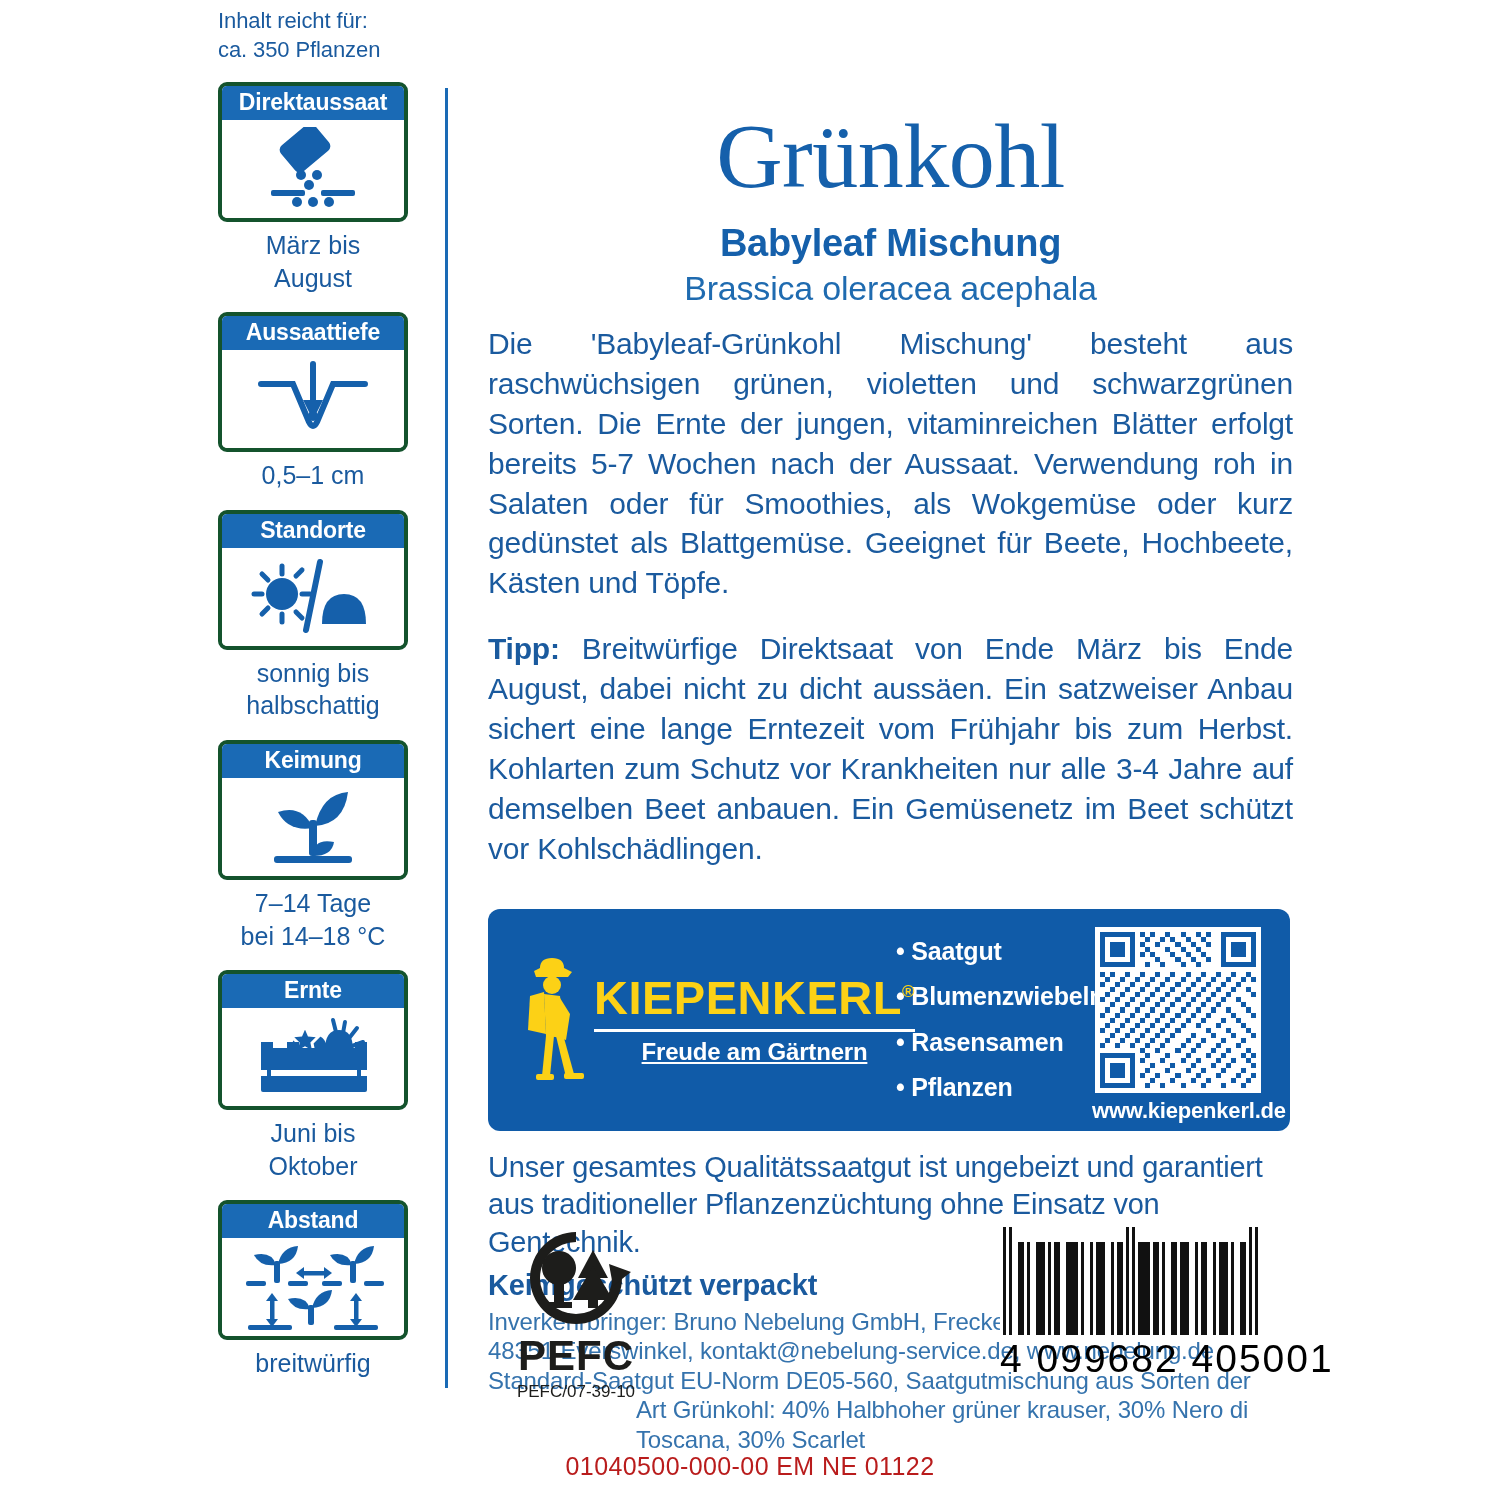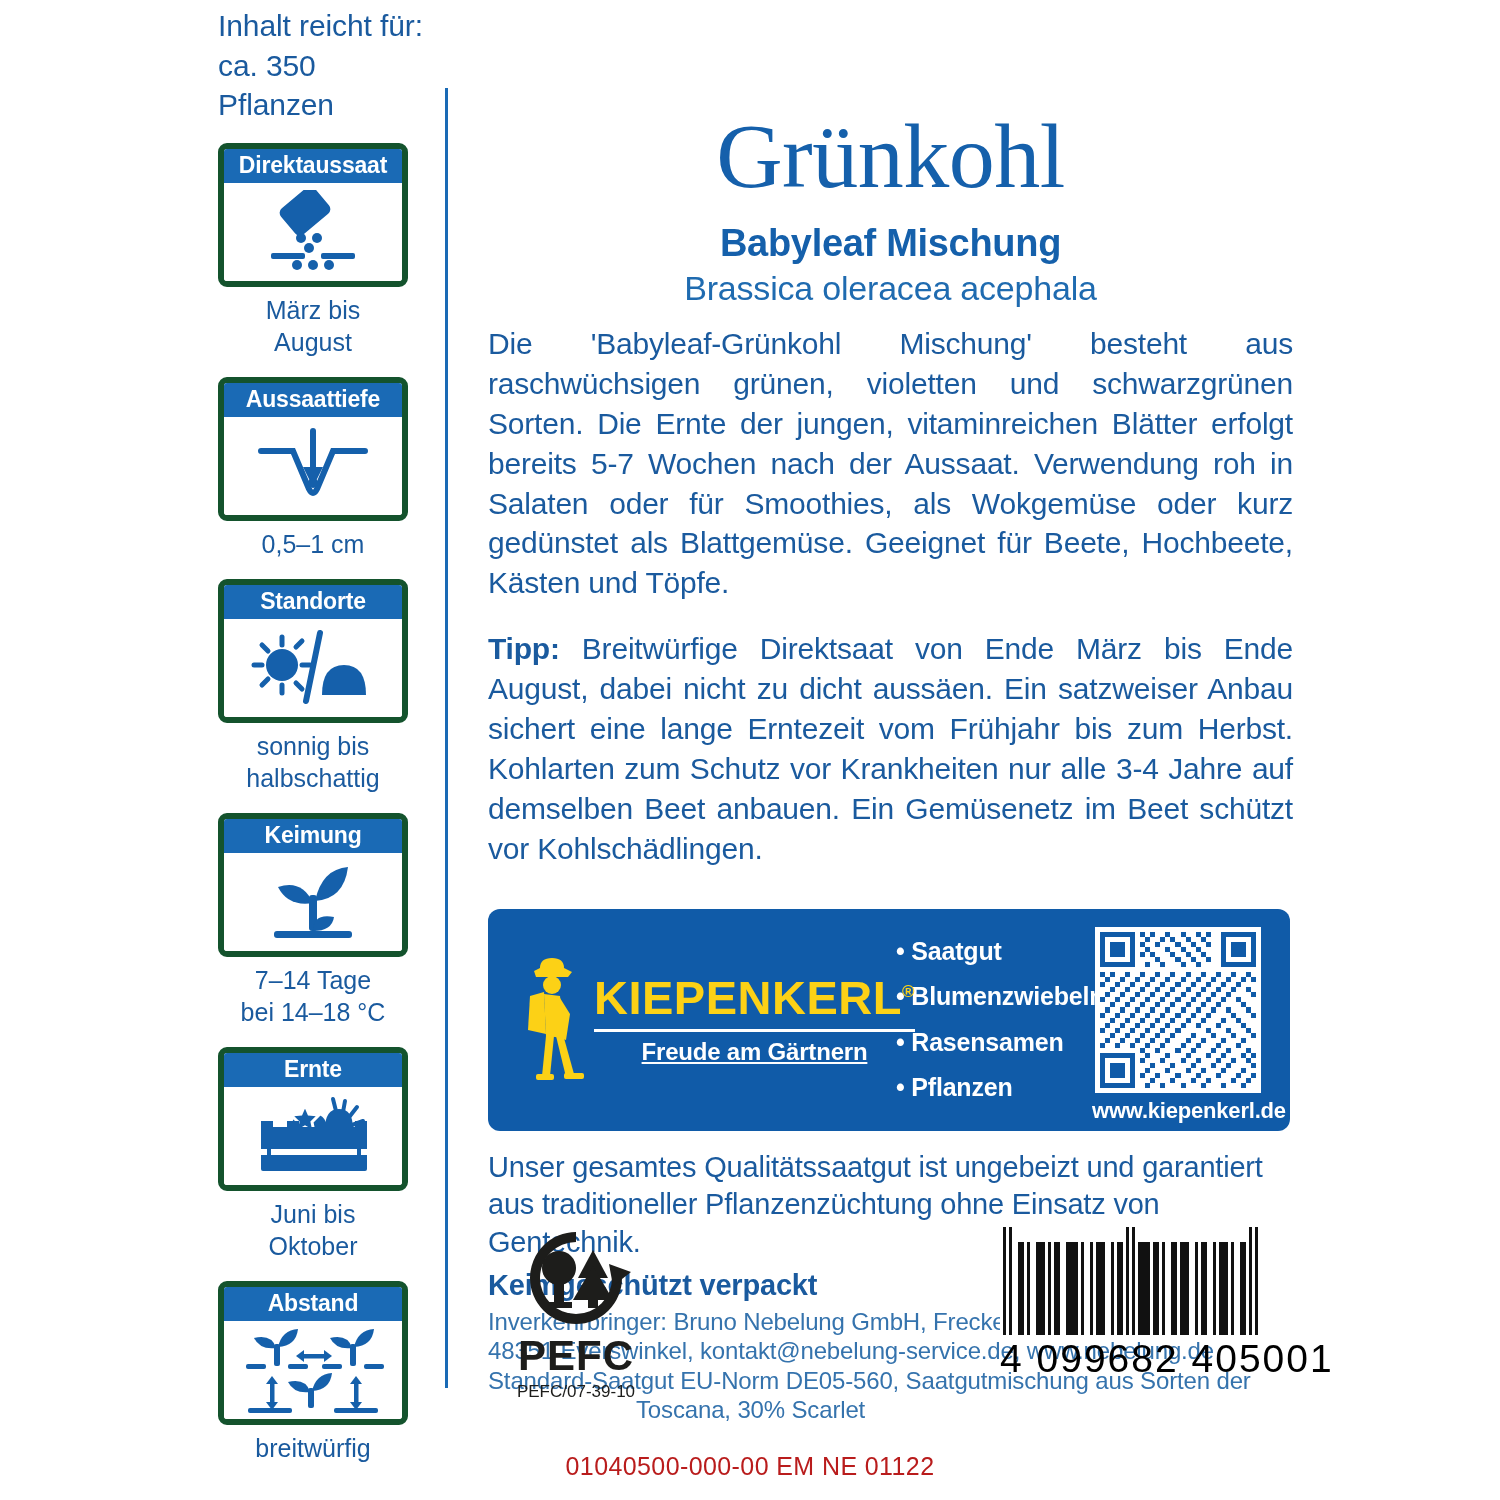--- a/index.html
+++ b/index.html
@@ -10,30 +10,30 @@
     overflow: hidden;
   }
   .page { position: relative; width: 1500px; height: 1500px; background:#fff; }
 
   
   .left-col {
     position: absolute; left: 218px; top: 0px; width: 210px; height: 1420px;
   }
   .contents-note {
     color: #1a5a9e;
-    font-size: 30px;
+    font-size: 22px;
     line-height: 1.32;
     letter-spacing: -0.1px;
     margin-top: 6px;
     white-space: pre-line;
   }
   .icon-block { margin-top: 18px; }
   .icon-card {
     width: 190px;
-    border: 6px solid #14532d;
+    border: 4px solid #14532d;
     border-radius: 9px;
     overflow: hidden;
     background: #fff;
   }
   .icon-head {
     background: #1a6ab5;
     color: #ffffff;
     font-size: 23px;
     font-weight: bold;
     text-align: center;
@@ -488,20 +488,21 @@
         <div class="qr-url">www.kiepenkerl.de</div>
       </div>
     </div>
 
     <p class="legal-main">Unser gesamtes Qualitätssaatgut ist ungebeizt und garantiert aus traditioneller Pflanzenzüchtung ohne Einsatz von Gentechnik.</p>
     <p class="legal-bold">Keimgeschützt verpackt</p>
     <div class="legal-small">
       <span>Inverkehrbringer: Bruno Nebelung GmbH, Freckenhorster Straße 32,</span><br>
       <span>48351 Everswinkel, kontakt@nebelung-service.de, www.nebelung.de</span><br>
       <span>Standard-Saatgut EU-Norm DE05-560, Saatgutmischung aus Sorten der</span>
+      <span class="indent">Art Grünkohl: 40% Halbhoher grüner krauser, 30% Nero di</span>
       <span class="indent">Toscana, 30% Scarlet</span>
     </div>
 
   </div>
 
   <div class="pefc-wrap">
     <svg width="126" height="104" viewBox="0 0 126 104">
       <g fill="#1d1d1b">
 
         <path d="M63 4 A46 46 0 1 0 109 50 L99 50 A36 36 0 1 1 63 14 Z"></path>

